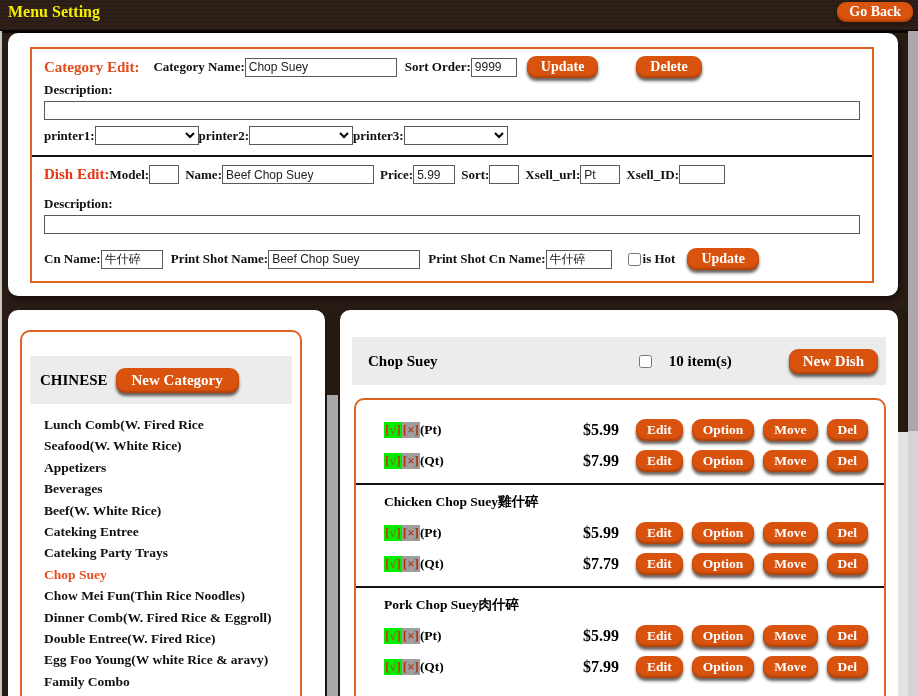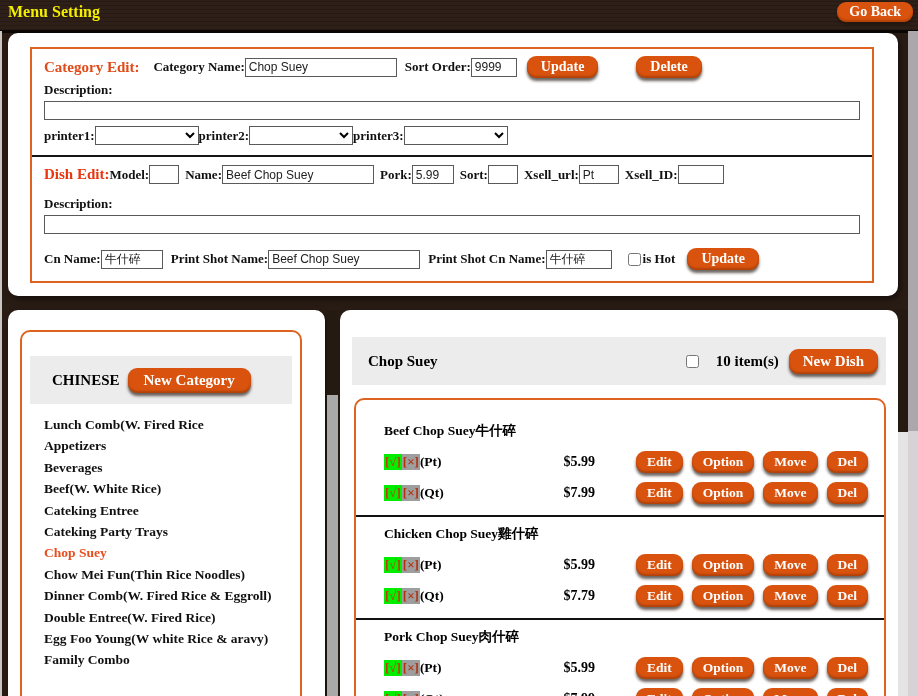--- a/index.html
+++ b/index.html
@@ -62,21 +62,21 @@
     position:absolute; left:8px; top:310px; width:317px; height:386px;
     background:#ffffff; border-radius:10px 10px 0 0; box-shadow:2px 3px 6px rgba(0,0,0,.5);
     overflow:hidden;
   }
   .panel-left-inner {
     position:absolute; left:12px; top:20px; width:282px; height:760px;
     border:2px solid #df6320; border-radius:10px; overflow:hidden;
   }
   .cat-header {
     margin:24px 8px 10px 8px; background:#ececec; height:48px;
-    display:flex; align-items:center; padding-left:22px;
+    display:flex; align-items:center; padding-left:10px;
   }
   .cat-header .group-title { font-size:15px; font-weight:bold; white-space:nowrap; }
   .btn.newcat { font-size:15px; padding:4px 16px; margin-left:8px; white-space:nowrap; }
   .cat-list { list-style:none; margin:10px 0 0 0; padding:0 0 0 22px; }
   .cat-list li {
     font-size:13.5px; font-weight:bold; line-height:21.4px; color:#101010;
     white-space:nowrap; cursor:pointer;
   }
   .cat-list li.selected { color:#e64e1e; }
 
@@ -85,33 +85,33 @@
     position:absolute; left:340px; top:310px; width:558px; height:386px;
     background:#ffffff; border-radius:10px 10px 0 0; box-shadow:2px 3px 6px rgba(0,0,0,.5);
     overflow:hidden;
   }
   .dish-header {
     position:absolute; left:12px; top:27px; width:534px; height:48px;
     background:#ececec; display:flex; align-items:center; padding:0 8px 0 16px;
   }
   .dish-header .dh-title { font-size:15px; font-weight:bold; flex:1; }
   .dish-header .count { font-size:15px; font-weight:bold; margin:0 10px 0 17px; white-space:nowrap; }
-  .btn.newdish { font-size:15px; padding:4px 14px; white-space:nowrap; }
+  .btn.newdish { font-size:15px; padding:4px 14px; white-space:nowrap;margin-left:47px; }
   .dish-inner {
     position:absolute; left:14px; top:88px; width:532px; height:700px;
     border:2px solid #df6320; border-radius:10px; padding:14px 16px 0 28px;
   }
   .dish-group .gname { font-size:13.5px; font-weight:bold; margin:8px 0 6px 0; }
   .vrow { display:flex; align-items:center; height:31px; }
   .badge { font-weight:bold; font-size:13px; padding:0 1px; }
   .badge.check { background:#00ee00; color:#c23a0e; }
   .badge.cross { background:#9e9e9e; color:#b3300e; }
   .vsize { font-weight:bold; font-size:13.5px; }
   .vspacer { flex:1; }
-  .vprice { font-weight:bold; font-size:14px; margin-right:32px; }
+  .vprice { font-weight:bold; font-size:16px; margin-right:8px; }
   .btn.act { font-size:13.5px; padding:3px 11px; margin-left:9px; }
   .sep { border:none; border-top:2px solid #111; margin:7px -16px 4px -28px; }
 
   
   .sb { position:absolute; }
   .sb .thumb { position:absolute; left:0; width:100%; }
   .sb-left { left:327px; top:310px; width:11px; height:386px; background:#a9a9a9; }
   .sb-left .thumb { top:0; height:85px; background:#251a11; }
   .sb-dish { left:898px; top:310px; width:10px; height:386px; background:#e4e4e4; }
   .sb-dish .thumb { top:0; height:122px; background:#251a11; }
@@ -155,21 +155,21 @@
     </div>
 
     <hr class="hr-black">
 
     <div class="frow">
       <span class="sec dish">Dish Edit:</span>
       <span class="lbl">Model:</span>
       <input type="text" class="w30" value="" style="">
       <span class="lbl ml6">Name:</span>
       <input type="text" class="w150" value="Beef Chop Suey" style="">
-      <span class="lbl ml6">Pork:</span>
+      <span class="lbl ml6">Price:</span>
       <input type="text" class="w42" value="5.99" style="">
       <span class="lbl ml6">Sort:</span>
       <input type="text" class="w30" value="" style="">
       <span class="lbl ml6">Xsell_url:</span>
       <input type="text" class="w40" value="Pt" style="">
       <span class="lbl ml6">Xsell_ID:</span>
       <input type="text" class="w46" value="" style="">
     </div>
 
     <div class="lbl" style="margin-top:12px;">Description:</div>
@@ -191,20 +191,21 @@
 </div>
 
 <div class="panel-left">
   <div class="panel-left-inner">
     <div class="cat-header">
       <span class="group-title">CHINESE</span>
       <button class="btn newcat">New Category</button>
     </div>
     <ul class="cat-list">
       <li>Lunch Comb(W. Fired Rice</li>
+      <li>Seafood(W. White Rice)</li>
       <li>Appetizers</li>
       <li>Beverages</li>
       <li>Beef(W. White Rice)</li>
       <li>Cateking Entree</li>
       <li>Cateking Party Trays</li>
       <li class="selected">Chop Suey</li>
       <li>Chow Mei Fun(Thin Rice Noodles)</li>
       <li>Dinner Comb(W. Fired Rice &amp; Eggroll)</li>
       <li>Double Entree(W. Fired Rice)</li>
       <li>Egg Foo Young(W white Rice &amp; aravy)</li>
@@ -217,21 +218,20 @@
   <div class="dish-header">
     <span class="dh-title">Chop Suey</span>
     <input type="checkbox" class="chk" style="">
     <span class="count">10 item(s)</span>
     <button class="btn newdish">New Dish</button>
   </div>
 
   <div class="dish-inner">
 
     <div class="dish-group">
-      <div class="gname">Beef Chop Suey牛什碎</div>
       <div class="vrow">
         <span class="badge check">[√]</span>
           <span class="badge cross">[×]</span>
           <span class="vsize">(Pt)</span>
         <span class="vspacer"></span>
         <span class="vprice">$5.99</span>
         <button class="btn act">Edit</button>
         <button class="btn act">Option</button>
         <button class="btn act">Move</button>
         <button class="btn act">Del</button>

